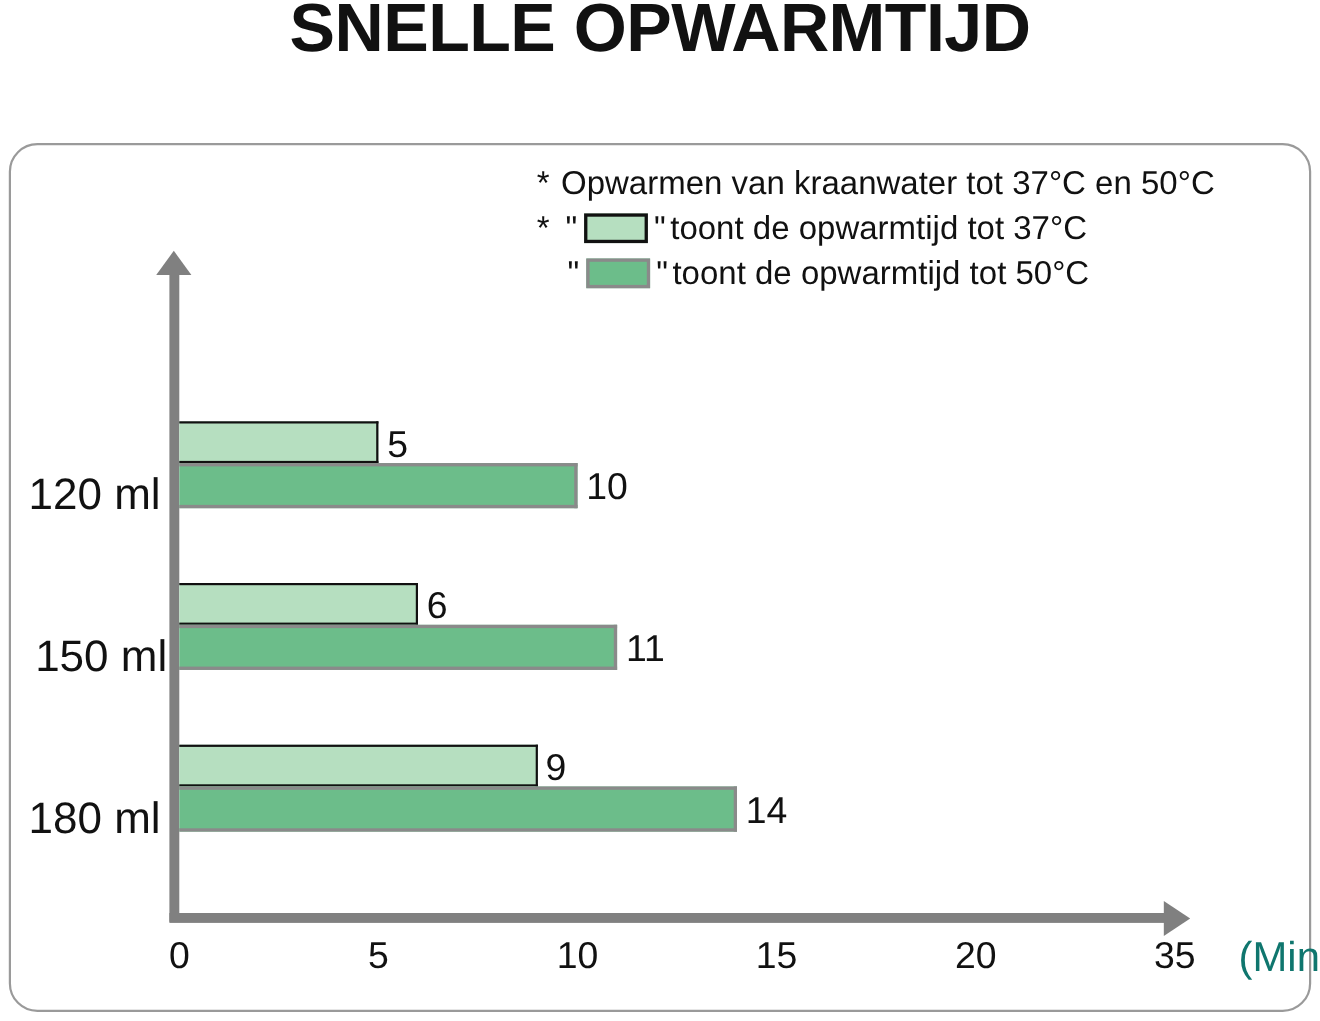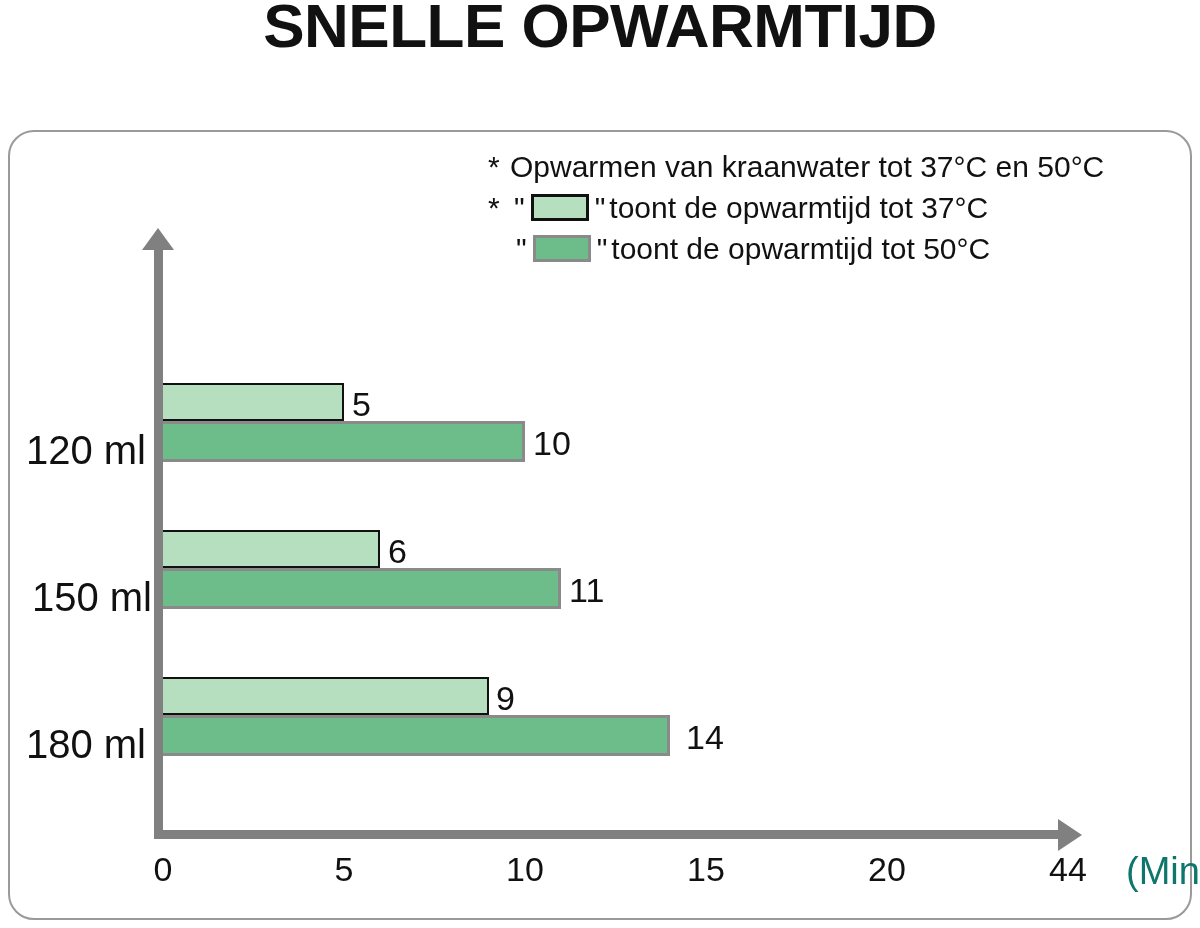--- a/index.html
+++ b/index.html
@@ -231,24 +231,24 @@
     <div class="bar-value" style="left:523px; top:292px;">10</div>
 
     <div class="bar bar-light" style="left:153px; top:398px; width:217px; height:38px;"></div>
     <div class="bar-value" style="left:378px; top:400px;">6</div>
     <div class="bar bar-dark" style="left:153px; top:436px; width:398px; height:41px;"></div>
     <div class="bar-value" style="left:559px; top:439px;">11</div>
 
     <div class="bar bar-light" style="left:153px; top:545px; width:326px; height:38px;"></div>
     <div class="bar-value" style="left:486px; top:547px;">9</div>
     <div class="bar bar-dark" style="left:153px; top:583px; width:507px; height:41px;"></div>
-    <div class="bar-value" style="left:668px; top:586px;margin-left:8px;">14</div>
+    <div class="bar-value" style="left:668px; top:586px;">14</div>
 
     <div class="tick-label" style="left:113px;">0</div>
     <div class="tick-label" style="left:294px;">5</div>
     <div class="tick-label" style="left:475px;">10</div>
     <div class="tick-label" style="left:656px;text-align:center;">15</div>
     <div class="tick-label" style="left:837px;">20</div>
-    <div class="tick-label" style="left:1018px;">44</div>
+    <div class="tick-label" style="left:1018px;">35</div>
     <div id="x-unit-label">(Min)</div>
 
   </div>
 </div>
 
 </body></html>

